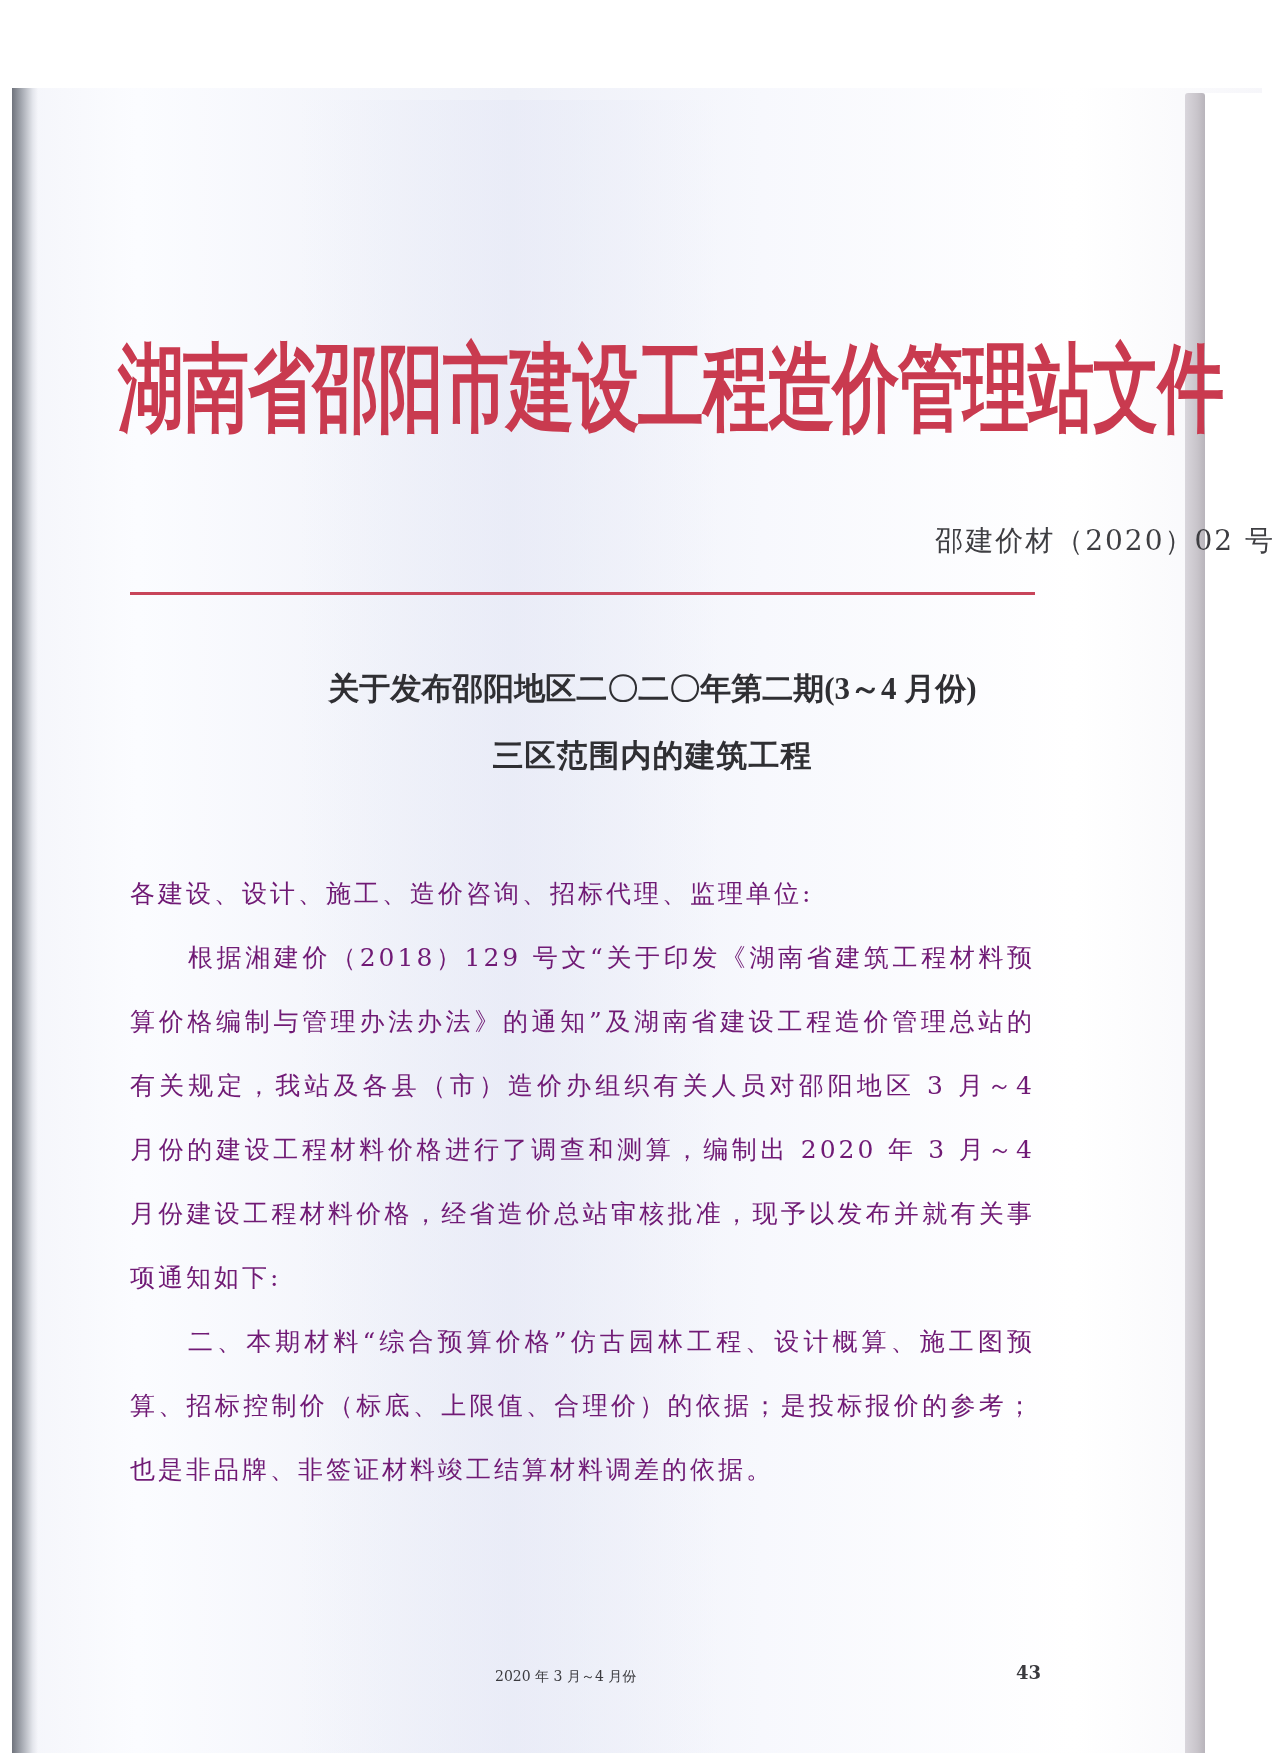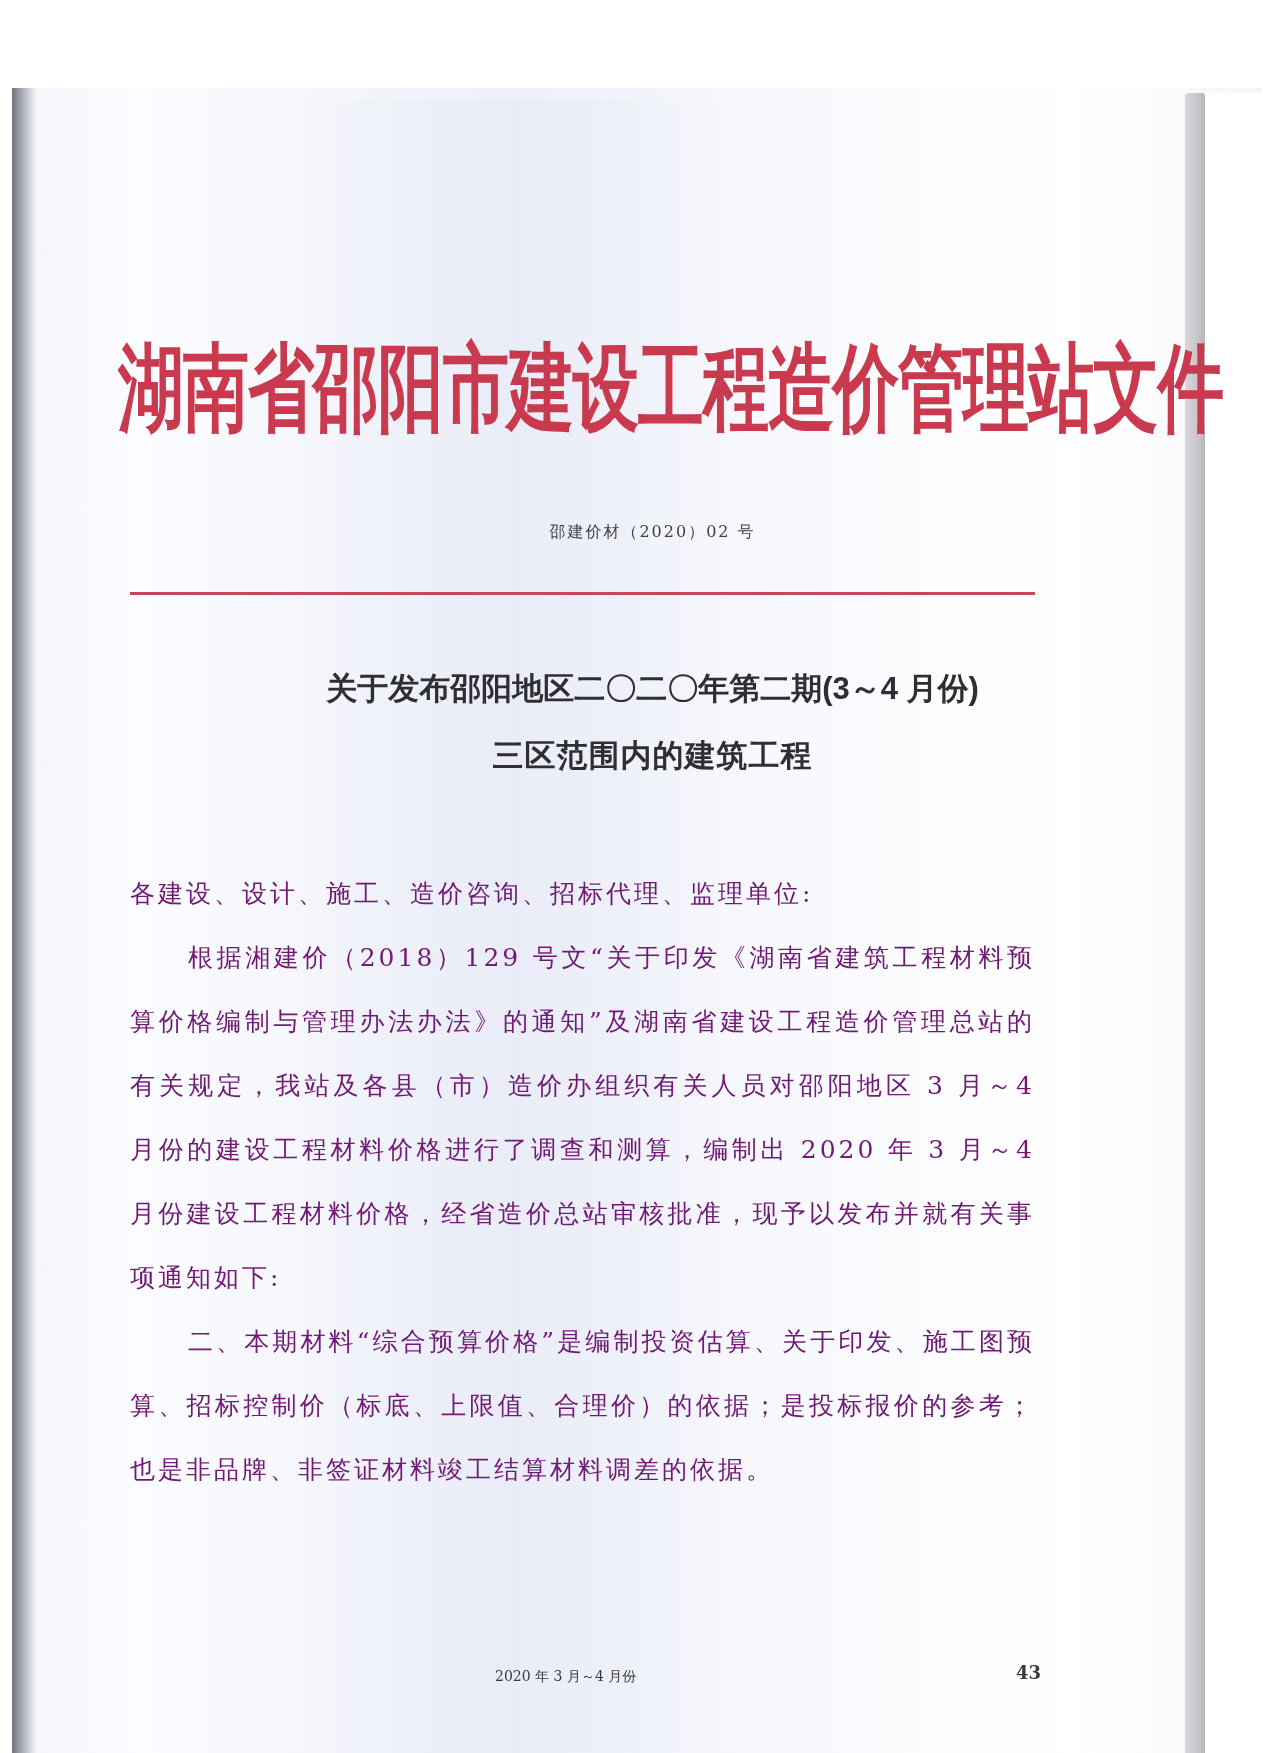--- a/index.html
+++ b/index.html
@@ -61,41 +61,41 @@
       letter-spacing: -1px;
       white-space: nowrap;
       transform: scaleY(1.45);
       transform-origin: left center;
     }
     .doc-number {
       position: absolute;
       left: 0;
       width: 1275px;
       top: 522px;
-      text-align: center;
-      font-size: 16px;
+      text-align: right;
+      font-size: 28px;
       color: #3e3e42;
       letter-spacing: 2px;
       padding-left: 30px;
       box-sizing: border-box;
     }
     .red-rule {
       position: absolute;
       left: 130px;
       top: 592px;
       width: 905px;
       height: 3px;
       background: #c8455a;
     }
     .notice-title {
       position: absolute;
       left: 0;
       width: 1275px;
       text-align: center;
-      font-family: Liberation Sans, sans-serif;
+      font-family: Liberation Serif, serif;
       font-weight: bold;
       color: #2f2f33;
       font-size: 31px;
       padding-left: 30px;
       box-sizing: border-box;
     }
     .notice-title.line1 { top: 668px; }
     .notice-title.line2 { top: 735px; letter-spacing: 1px; }
     .body-text {
       position: absolute;
@@ -152,17 +152,17 @@
 <div class="doc-number">邵建价材（2020）02 号</div>
 
 <div class="red-rule"></div>
 
 <div class="notice-title line1">关于发布邵阳地区二〇二〇年第二期(3～4 月份)</div>
 <div class="notice-title line2">三区范围内的建筑工程</div>
 
 <div class="body-text">
   <p>各建设、设计、施工、造价咨询、招标代理、监理单位:</p>
   <p class="indent">根据湘建价（2018）129 号文“关于印发《湖南省建筑工程材料预算价格编制与管理办法办法》的通知”及湖南省建设工程造价管理总站的有关规定，我站及各县（市）造价办组织有关人员对邵阳地区 3 月～4 月份的建设工程材料价格进行了调查和测算，编制出 2020 年 3 月～4 月份建设工程材料价格，经省造价总站审核批准，现予以发布并就有关事项通知如下:</p>
-  <p class="indent">二、本期材料“综合预算价格”是编制投资估算、关于印发、施工图预算、招标控制价（标底、上限值、合理价）的依据；是投标报价的参考；也是非品牌、非签证材料竣工结算材料调差的依据。</p>
+  <p class="indent">二、本期材料“综合预算价格”仿古园林工程、设计概算、施工图预算、招标控制价（标底、上限值、合理价）的依据；是投标报价的参考；也是非品牌、非签证材料竣工结算材料调差的依据。</p>
 </div>
 
 <div class="footer-date">2020 年 3 月～4 月份</div>
 <div class="footer-page">43</div>
 
 </body></html>

